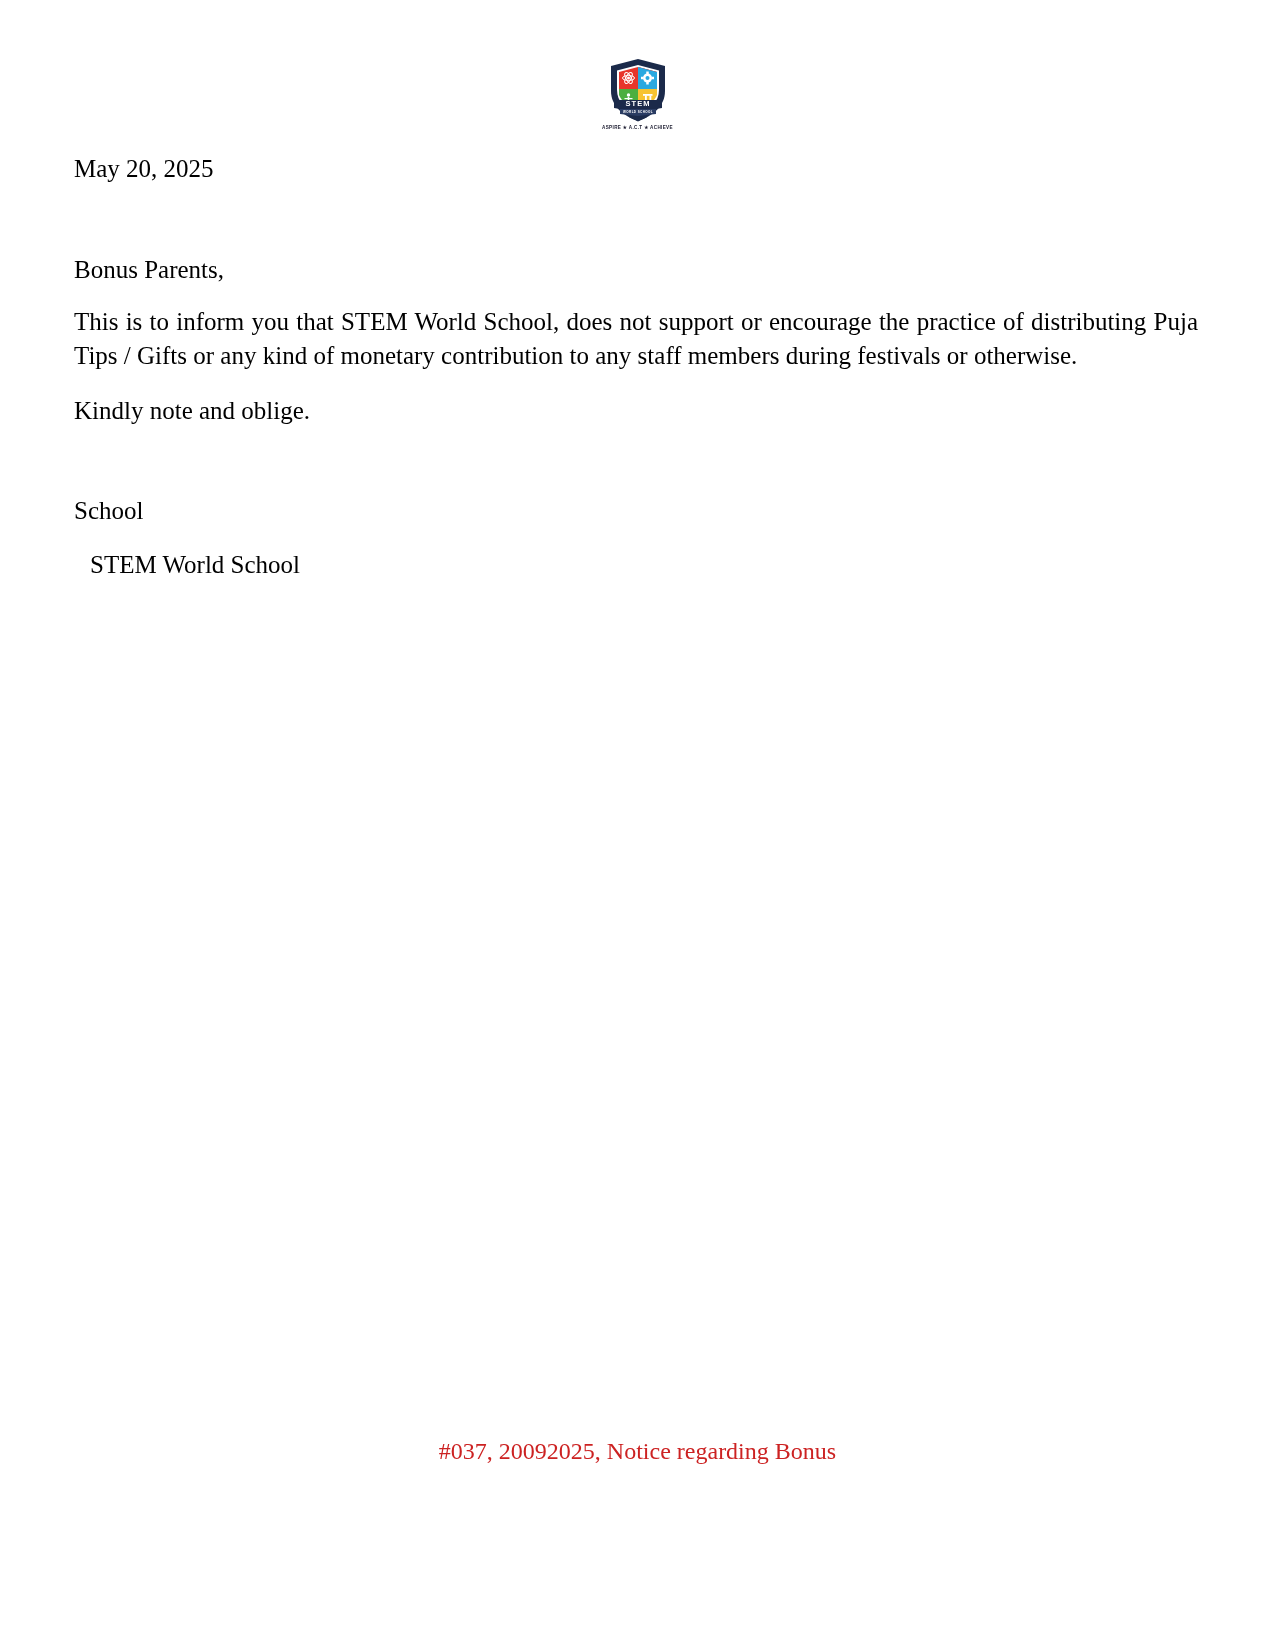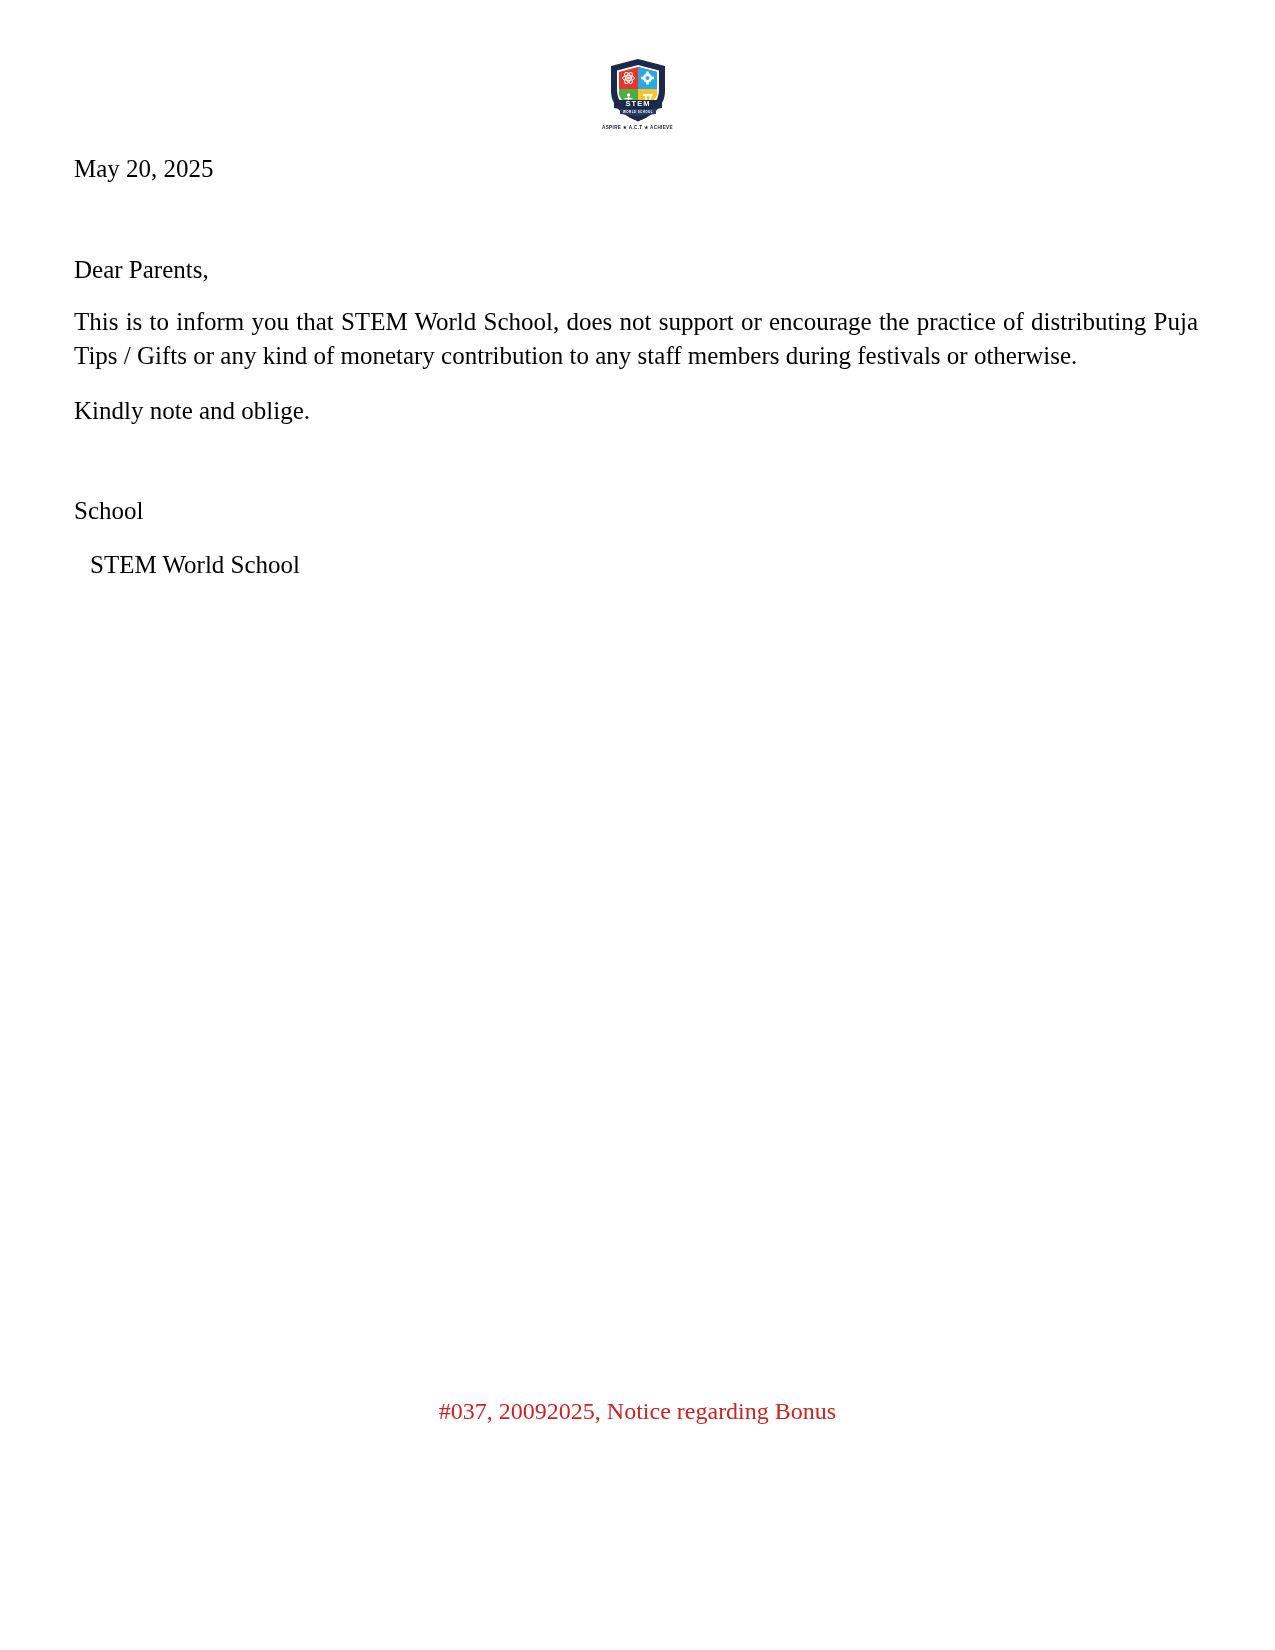--- a/index.html
+++ b/index.html
@@ -103,20 +103,21 @@
     left: 0;
     top: 1396px;
     width: 100%;
     text-align: center;
   }
   .footer-ref {
     display: inline-block;
     font-size: 24px;
     color: #cc2222;
     line-height: 1.3;
+    margin-top: 40px;
   }
 </style>
 </head>
 <body>
 
 <div class="page">
 
   <div class="letterhead">
     <div class="logo-wrap">
       <div class="crest">
@@ -178,21 +179,21 @@
           <path d="M44 118 L80 118 L62 127 Z" fill="#1b2a4a"></path>
         </svg>
       </div>
       <div class="logo-tagline">ASPIRE ★ A.C.T ★ ACHIEVE</div>
     </div>
   </div>
 
   <div class="doc-body">
     <p class="date-line">May 20, 2025</p>
 
-    <p class="salutation">Dear Parents,</p>
+    <p class="salutation">Bonus Parents,</p>
 
     <p class="para para-notice">This is to inform you that STEM World School, does not support or encourage the practice of distributing Puja Tips / Gifts or any kind of monetary contribution to any staff members during festivals or otherwise.</p>
 
     <p class="para para-oblige">Kindly note and oblige.</p>
 
     <p class="closing-regards">School</p>
 
     <p class="closing-signer">STEM World School</p>
   </div>
 

